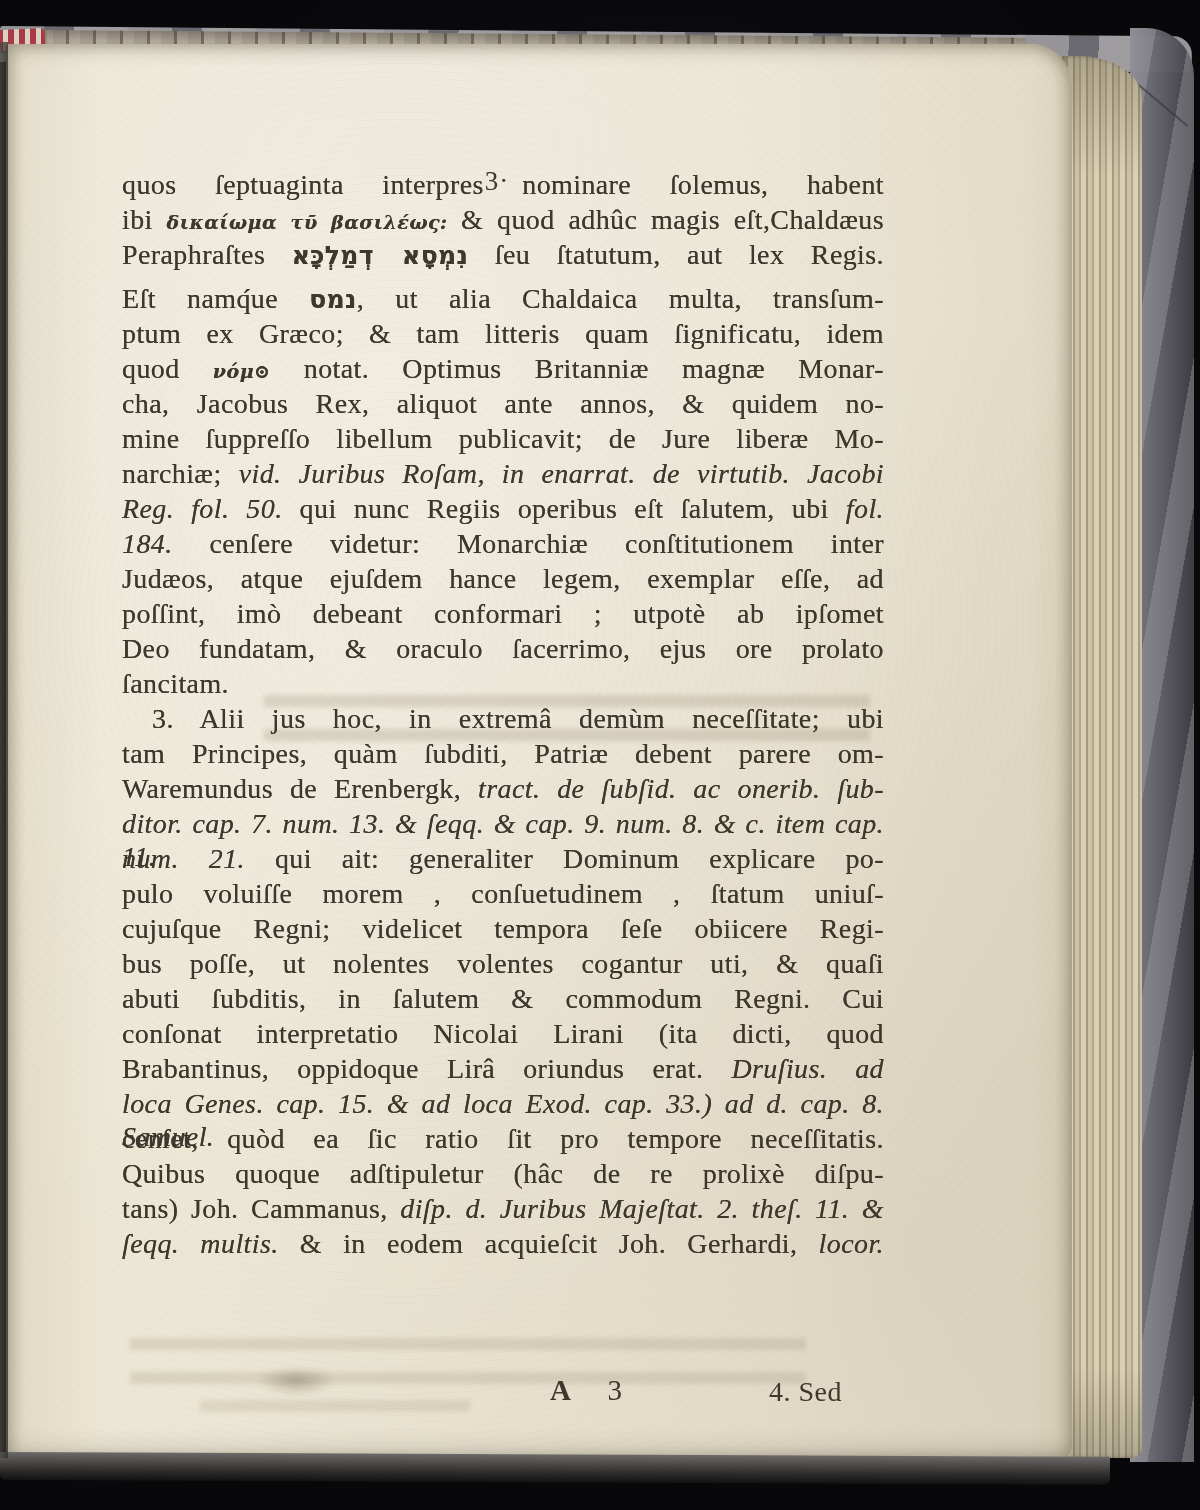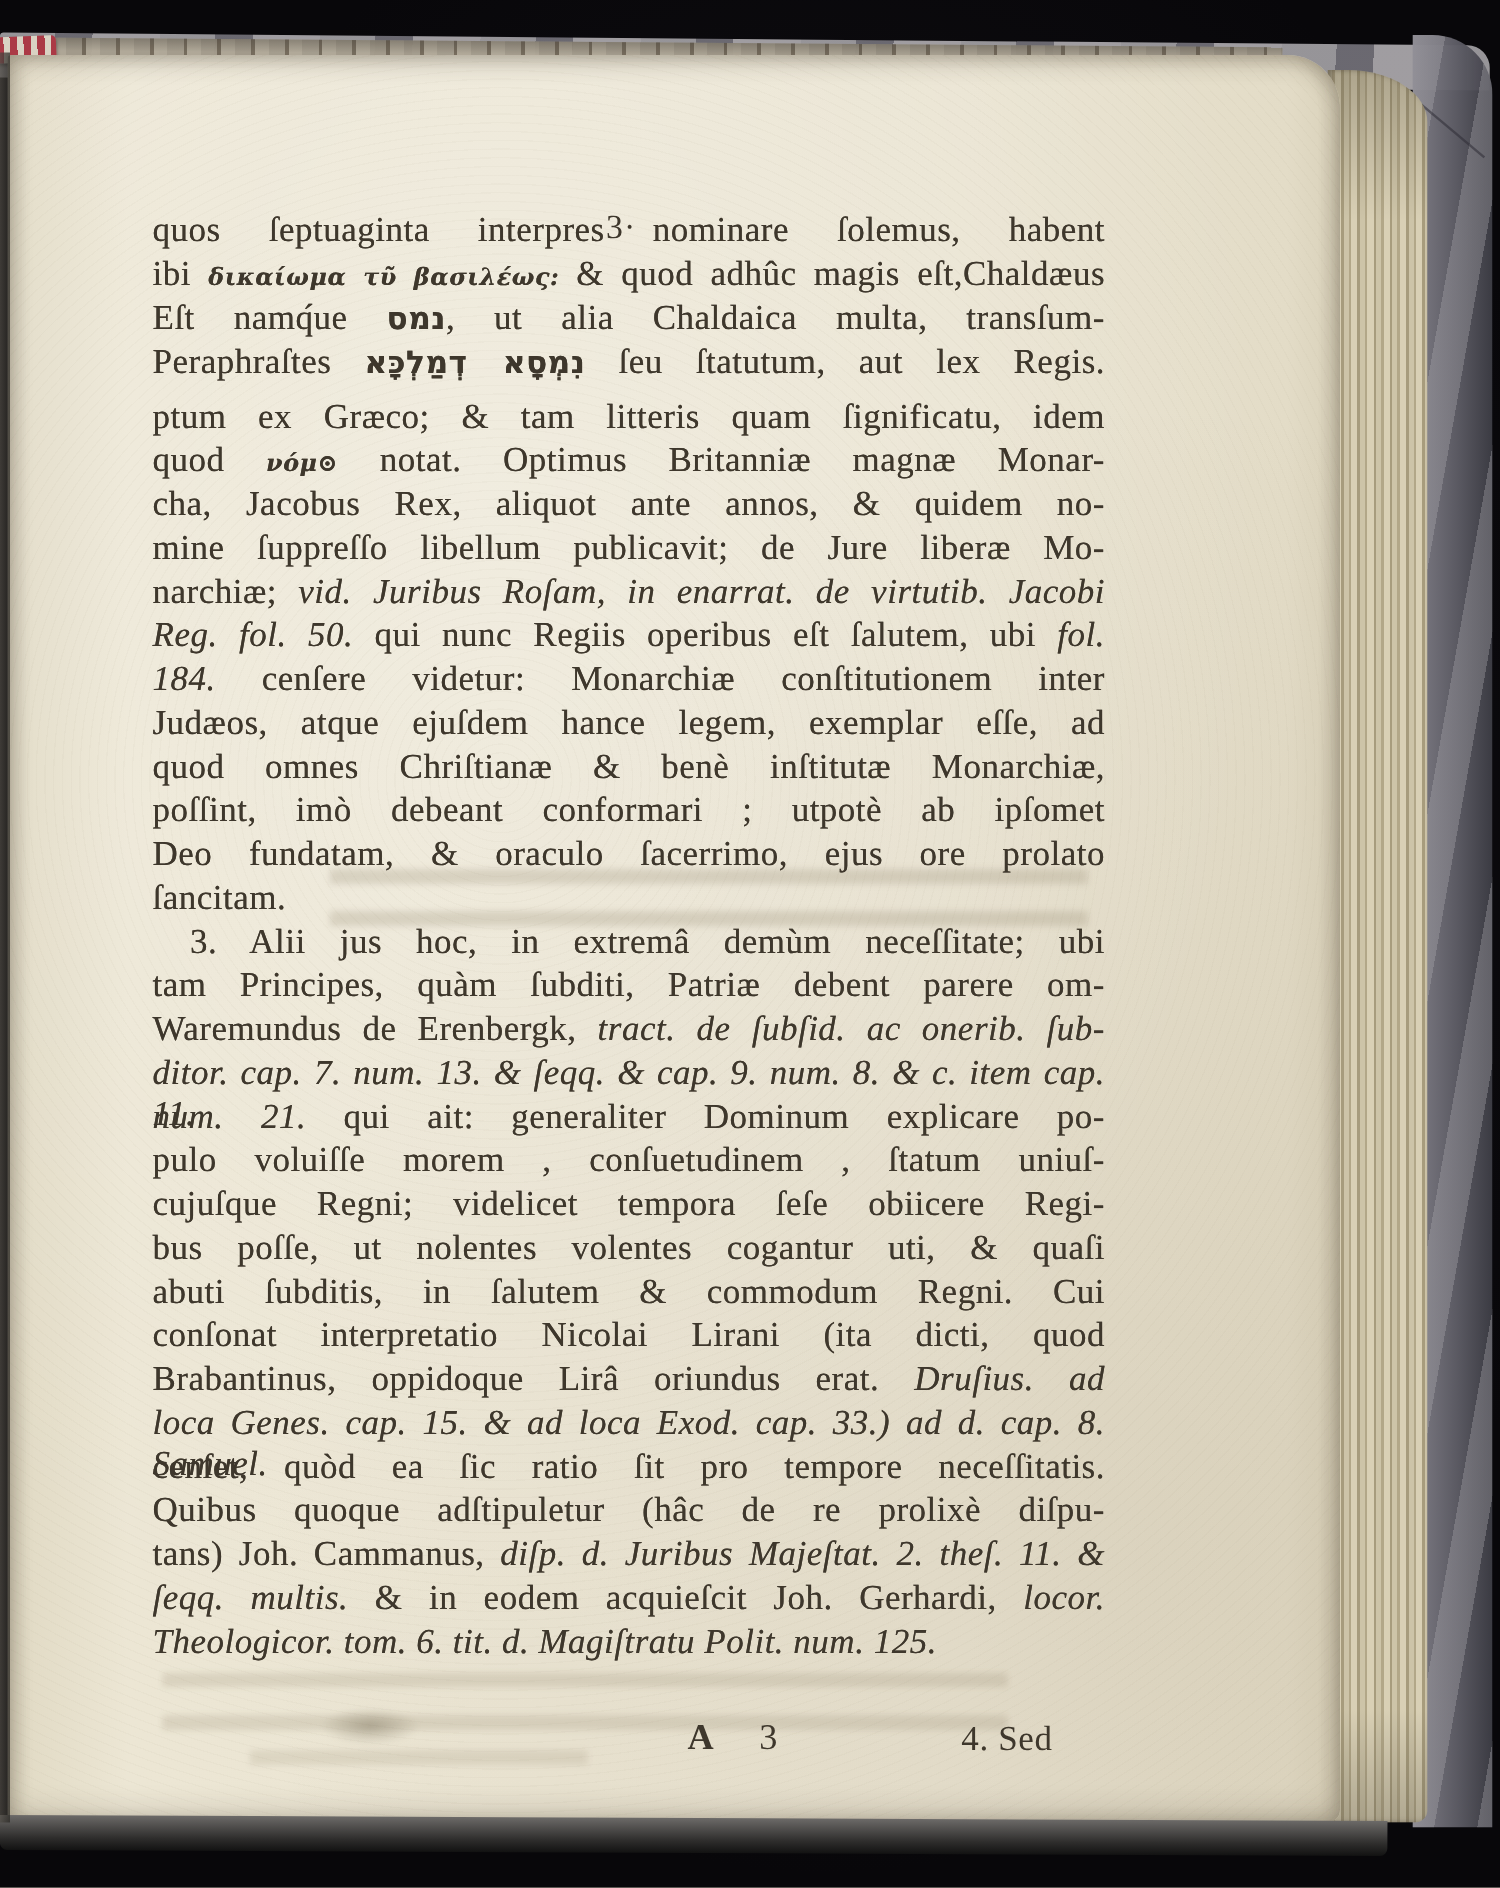--- a/index.html
+++ b/index.html
@@ -166,51 +166,49 @@
     <div class="ghost ghost-1"></div>
     <div class="ghost ghost-2"></div>
     <div class="ghost ghost-3"></div>
     <div class="smudge"></div>
 
     <div class="pagenum">3·</div>
 
     <div class="textblock">
         <div class="line"><span class="seg-roman">quos ſeptuaginta interpres nominare ſolemus, habent</span></div>
         <div class="line"><span class="seg-roman">ibi </span><span class="seg-greek">δικαίωμα τῦ βασιλέως: </span><span class="seg-roman">&amp; quod adhûc magis eſt,Chaldæus</span></div>
+        <div class="line gap"><span class="seg-roman">Peraphraſtes </span><span class="seg-hebrew">נִמְסָא דְמַלְכָּא</span><span class="seg-roman"> ſeu ſtatutum, aut lex Regis.</span></div>
         <div class="line"><span class="seg-roman">Eſt namq́ue </span><span class="seg-hebrew">נמס</span><span class="seg-roman">, ut alia Chaldaica multa, transſum-</span></div>
-        <div class="line gap"><span class="seg-roman">Peraphraſtes </span><span class="seg-hebrew">נִמְסָא דְמַלְכָּא</span><span class="seg-roman"> ſeu ſtatutum, aut lex Regis.</span></div>
         <div class="line"><span class="seg-roman">ptum ex Græco; &amp; tam litteris quam ſignificatu, idem</span></div>
         <div class="line"><span class="seg-roman">quod </span><span class="seg-greek">νόμ⊙</span><span class="seg-roman"> notat.  Optimus Britanniæ magnæ Monar-</span></div>
         <div class="line"><span class="seg-roman">cha, Jacobus Rex, aliquot ante annos, &amp; quidem no-</span></div>
         <div class="line"><span class="seg-roman">mine ſuppreſſo libellum publicavit; de Jure liberæ Mo-</span></div>
         <div class="line"><span class="seg-roman">narchiæ; </span><span class="seg-italic">vid. Juribus Roſam, in enarrat. de virtutib. Jacobi</span></div>
         <div class="line"><span class="seg-italic">Reg. fol. 50. </span><span class="seg-roman">qui nunc Regiis operibus eſt ſalutem, ubi </span><span class="seg-italic">fol.</span></div>
         <div class="line"><span class="seg-italic">184. </span><span class="seg-roman">cenſere videtur: Monarchiæ conſtitutionem inter</span></div>
         <div class="line"><span class="seg-roman">Judæos, atque ejuſdem hance legem, exemplar eſſe, ad</span></div>
-        <div class="line"><span class="seg-roman">quod omnes Chriſtianæ &amp; benè inſtitutæ Monarchiæ,</span></div>
         <div class="line"><span class="seg-roman">poſſint, imò debeant conformari ; utpotè ab ipſomet</span></div>
         <div class="line"><span class="seg-roman">Deo fundatam, &amp; oraculo ſacerrimo, ejus ore prolato</span></div>
         <div class="line endline"><span class="seg-roman">ſancitam.</span></div>
         <div class="line indent"><span class="seg-roman">3.  Alii jus hoc, in extremâ demùm neceſſitate; ubi</span></div>
         <div class="line"><span class="seg-roman">tam Principes, quàm ſubditi, Patriæ debent parere om-</span></div>
         <div class="line"><span class="seg-roman">Waremundus de Erenbergk, </span><span class="seg-italic">tract. de ſubſid. ac onerib. ſub-</span></div>
         <div class="line"><span class="seg-italic">ditor. cap. 7. num. 13. &amp; ſeqq. &amp; cap. 9. num. 8. &amp; c. item cap. 11.</span></div>
         <div class="line"><span class="seg-italic">num. 21. </span><span class="seg-roman">qui ait: generaliter Dominum explicare po-</span></div>
         <div class="line"><span class="seg-roman">pulo voluiſſe morem , conſuetudinem , ſtatum uniuſ-</span></div>
         <div class="line"><span class="seg-roman">cujuſque Regni; videlicet tempora ſeſe obiicere Regi-</span></div>
         <div class="line"><span class="seg-roman">bus poſſe, ut nolentes volentes cogantur uti, &amp; quaſi</span></div>
         <div class="line"><span class="seg-roman">abuti ſubditis, in ſalutem &amp; commodum Regni.  Cui</span></div>
         <div class="line"><span class="seg-roman">conſonat interpretatio Nicolai Lirani (ita dicti, quod</span></div>
         <div class="line"><span class="seg-roman">Brabantinus, oppidoque Lirâ oriundus erat. </span><span class="seg-italic">Druſius. ad</span></div>
         <div class="line"><span class="seg-italic">loca Genes. cap. 15. &amp; ad loca Exod. cap. 33.) ad d. cap. 8. Samuel.</span></div>
         <div class="line"><span class="seg-roman">cenſet, quòd ea ſic ratio ſit pro tempore neceſſitatis.</span></div>
         <div class="line"><span class="seg-roman">Quibus quoque adſtipuletur (hâc de re prolixè diſpu-</span></div>
         <div class="line"><span class="seg-roman">tans) Joh. Cammanus, </span><span class="seg-italic">diſp. d. Juribus Majeſtat. 2. theſ. 11. &amp;</span></div>
         <div class="line"><span class="seg-italic">ſeqq. multis. </span><span class="seg-roman">&amp; in eodem acquieſcit Joh. Gerhardi, </span><span class="seg-italic">locor.</span></div>
-        <div class="line endline"><span class="seg-italic">Theologicor. tom. 6. tit. d. Magiſtratu Polit. num. 125.</span></div>
       </div>
 
     <div class="signature">
       <span>A</span><span class="sig-num">3</span>
     </div>
     <div class="catchword">4. Sed</div>
   </div>
 
   <div class="sleeve-bottom"></div>
   <div class="left-dark-edge"></div>

